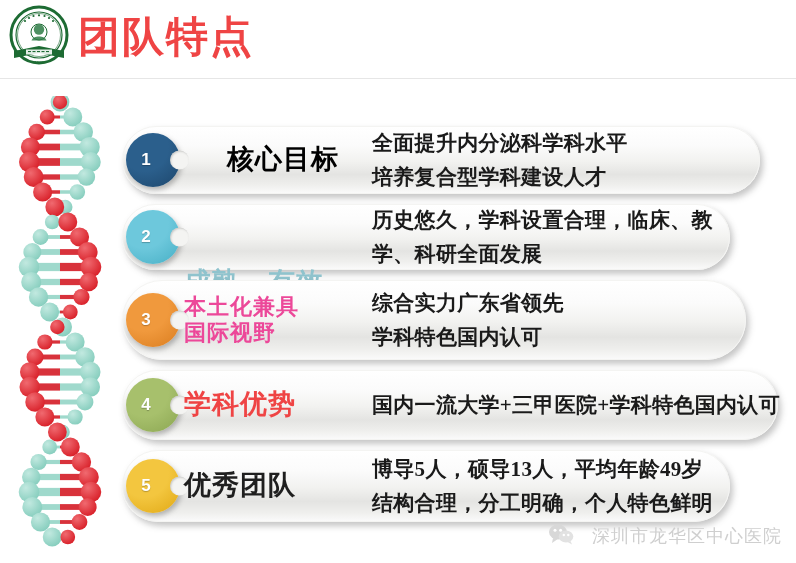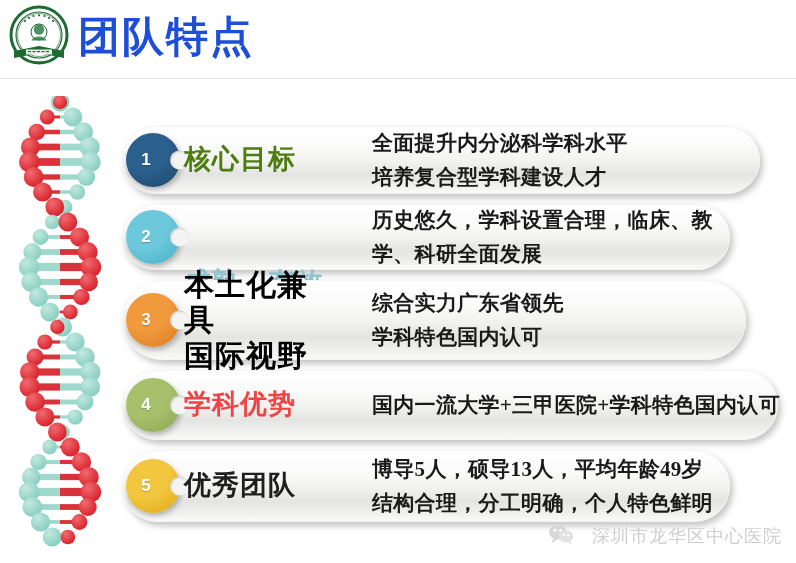--- a/index.html
+++ b/index.html
@@ -23,21 +23,21 @@
     position: absolute;
     left: 8px; top: 4px;
     width: 62px; height: 68px;
   }
   #page-title {
     position: absolute;
     left: 78px; top: 6px;
     font-family: "Liberation Sans", "DejaVu Sans", sans-serif;
     font-size: 42px;
     font-weight: bold;
-    color: #1d4ed8;
+    color: #ef4444;
     letter-spacing: 2px;
     line-height: 62px;
     white-space: nowrap;
   }
   #header-rule {
     position: absolute;
     left: 0; top: 78px;
     width: 796px; height: 1px;
     background: #e6e6e6;
   }
@@ -331,41 +331,41 @@
   </svg>
 </div>
 
 <div id="rows">
     <div class="feature-row" style="height: 68px;">
       <div class="pill" style="width: 638px;"></div>
       <div class="badge" style="background: radial-gradient(circle at 34% 26%, rgb(43, 95, 140) 0%, rgb(43, 95, 140) 45%, rgb(29, 70, 107) 100%);">
         <div class="notch"></div>
         <div class="num">1</div>
       </div>
-      <div class="row-title" style="color: #4d7c0f;">核心目标</div>
+      <div class="row-title" style="color: #000000; margin-left: 43px;">核心目标</div>
       <div class="row-desc">全面提升内分泌科学科水平
 培养复合型学科建设人才</div>
     </div>
     <div class="feature-row" style="height: 66px;">
       <div class="pill" style="width: 608px;"></div>
       <div class="badge" style="background: radial-gradient(circle at 34% 26%, rgb(109, 200, 220) 0%, rgb(109, 200, 220) 45%, rgb(69, 174, 196) 100%);">
         <div class="notch"></div>
         <div class="num">2</div>
       </div>
       <div class="row-title" style="color: rgb(143, 195, 205); margin-top: 46px;">成熟、有效</div>
       <div class="row-desc">历史悠久，学科设置合理，临床、教
 学、科研全面发展</div>
     </div>
     <div class="feature-row" style="height: 80px;">
       <div class="pill" style="width: 624px;"></div>
       <div class="badge" style="background: radial-gradient(circle at 34% 26%, rgb(240, 153, 61) 0%, rgb(240, 153, 61) 45%, rgb(217, 124, 30) 100%);">
         <div class="notch"></div>
         <div class="num">3</div>
       </div>
-      <div class="row-title" style="color: #000000; font-size: 30px;">本土化兼具
+      <div class="row-title" style="color: #ec4899; font-size: 22px;">本土化兼具
 国际视野</div>
       <div class="row-desc">综合实力广东省领先
 学科特色国内认可</div>
     </div>
     <div class="feature-row" style="height: 70px;">
       <div class="pill" style="width: 656px;"></div>
       <div class="badge" style="background: radial-gradient(circle at 34% 26%, rgb(167, 192, 108) 0%, rgb(167, 192, 108) 45%, rgb(138, 165, 81) 100%);">
         <div class="notch"></div>
         <div class="num">4</div>
       </div>

